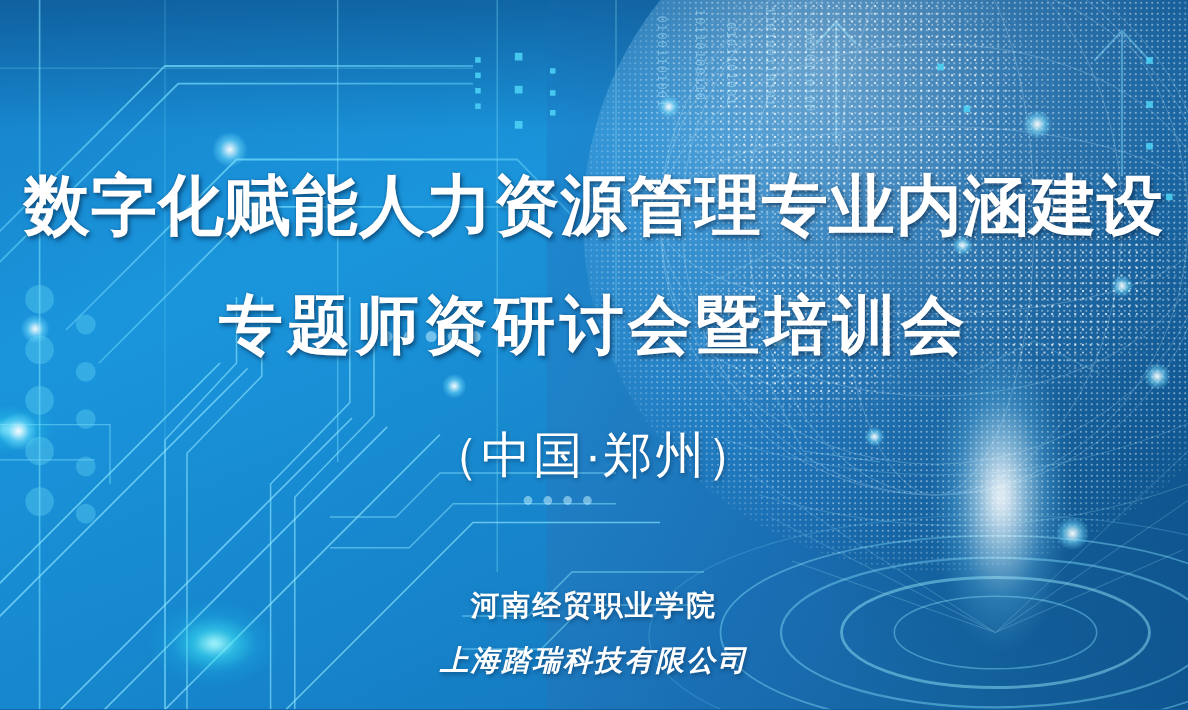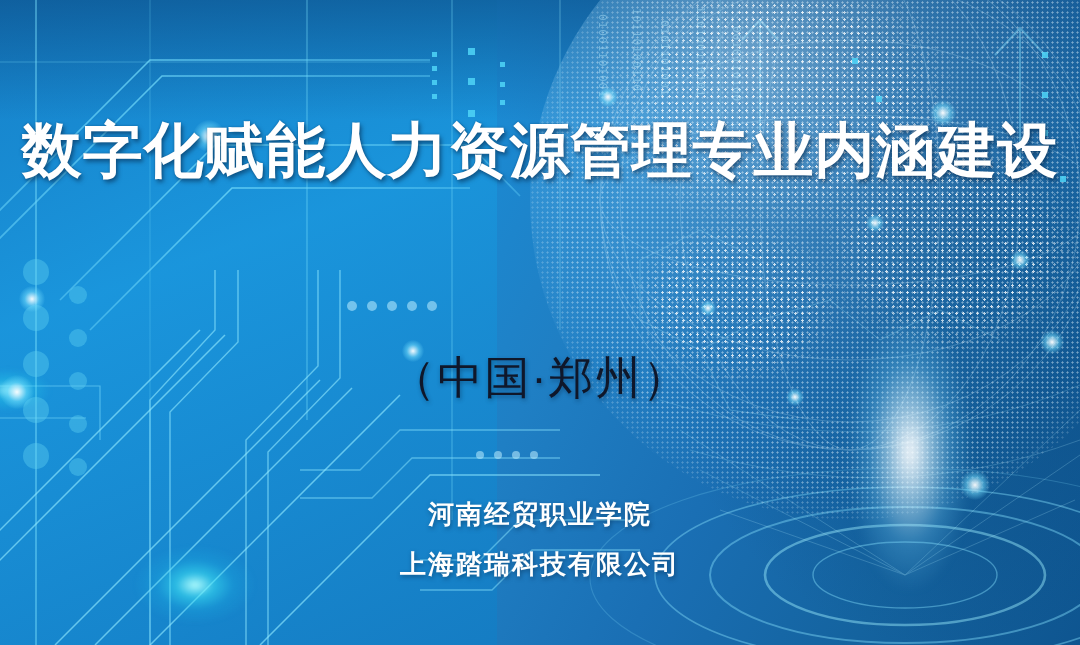--- a/index.html
+++ b/index.html
@@ -161,20 +161,21 @@
       rgba(40,215,240,0.35) 30%,
       rgba(20,160,220,0) 72%);
     filter: blur(2px);
   }
 
   
   .content {
     position: absolute;
     inset: 0;
     z-index: 40;
+    margin-top: 36px;
   }
   .title-line {
     position: absolute;
     left: 0; right: 0;
     text-align: center;
     color: #ffffff;
     font-weight: bold;
     letter-spacing: 2px;
     white-space: nowrap;
     text-shadow:
@@ -191,40 +192,40 @@
     top: 231px;
     font-size: 58px;
     line-height: 1.0;
     letter-spacing: 4px;
   }
   .location-line {
     position: absolute;
     top: 348px;
     left: 0; right: 0;
     text-align: center;
-    color: #0f172a;
+    color: #ffffff;
     font-size: 45px;
     font-weight: normal;
     letter-spacing: 2px;
     white-space: nowrap;
     text-shadow: 1px 2px 4px rgba(6,40,74,0.45);
   }
   .org-line {
     position: absolute;
     left: 0; right: 0;
     text-align: center;
     color: #ffffff;
     font-size: 26px;
     font-weight: bold;
     letter-spacing: 2px;
     white-space: nowrap;
     text-shadow: 1px 2px 4px rgba(6,40,74,0.5);
   }
   .org-1 { top: 497px; }
-  .org-2 { top: 547px; }
+  .org-2 { top: 547px; font-style: italic; }
 
   
   .sparkle {
     position: absolute;
     border-radius: 50%;
     background: radial-gradient(circle, rgba(255,255,255,0.95) 0%, rgba(120,225,255,0.5) 40%, rgba(60,180,240,0) 72%);
     pointer-events: none;
   }
 </style>
 </head>
@@ -419,20 +420,21 @@
   <div class="sparkle" style="left:866px;top:214px;width:18px;height:18px;"></div>
   <div class="sparkle" style="left:1040px;top:330px;width:24px;height:24px;"></div>
   <div class="sparkle" style="left:786px;top:388px;width:18px;height:18px;"></div>
   <div class="sparkle" style="left:700px;top:300px;width:16px;height:16px;"></div>
   <div class="sparkle" style="left:960px;top:470px;width:30px;height:30px;"></div>
   <div class="sparkle" style="left:1010px;top:250px;width:20px;height:20px;"></div>
 
   <div class="content">
     <div class="title-line title-1">数字化赋能人力资源管理专业内涵建设</div>
 
+    <div class="title-line title-2">专题师资研讨会暨培训会</div>
 
     <div class="location-line">（中国·郑州）</div>
 
     <div class="org-line org-1">河南经贸职业学院</div>
 
     <div class="org-line org-2">上海踏瑞科技有限公司</div>
   </div>
 
 </div>
 

